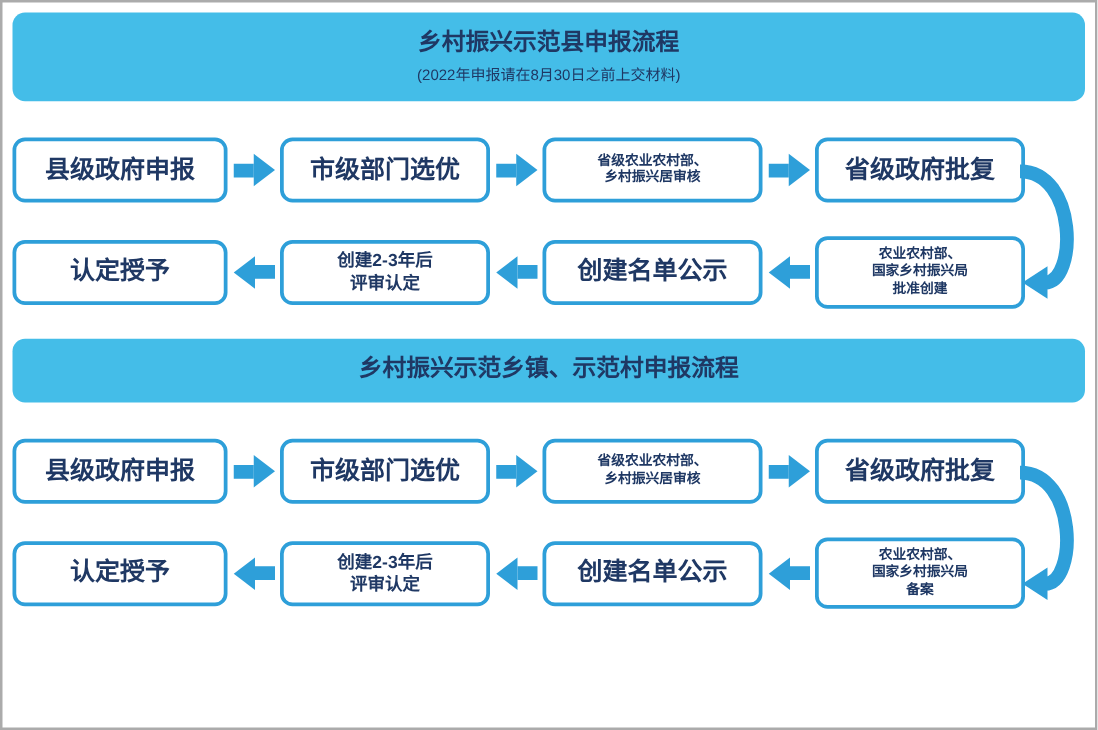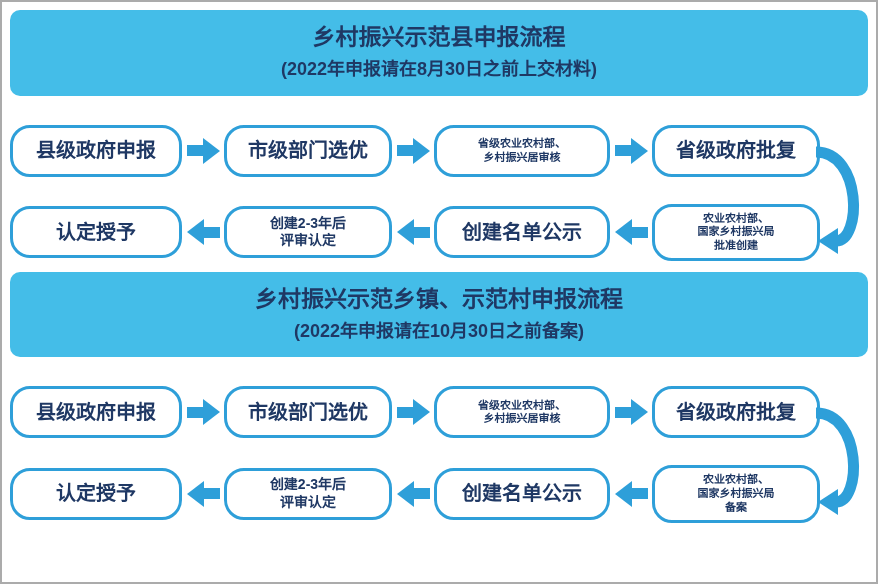--- a/index.html
+++ b/index.html
@@ -17,40 +17,40 @@
     border:2px solid var(--border-gray);
     padding:8px;overflow:hidden;
   }
   .banner{
     background:var(--header-bg);
     border-radius:10px;
     text-align:center;
     padding:11px 16px 13px;
   }
   .banner h1{
-    font-size:23px;color:var(--title-text);
+    font-size:19px;color:var(--title-text);
     font-weight:bold;line-height:1.45;
   }
   .banner p{
-    font-size:18px;color:var(--title-text);
-    font-weight:700;line-height:1.4;margin-top:3px;
+    font-size:12px;color:var(--title-text);
+    font-weight:400;line-height:1.4;margin-top:3px;
   }
-  .section + .section{margin-top:11px;}
+  .section + .section{margin-top:24px;}
   .flow{
     position:relative;
     display:grid;
     grid-template-columns:172px 42px 168px 42px 176px 42px 168px;
     row-gap:27px;
     align-items:center;
     margin-top:29px;
   }
   .box{
     background:#fff;
     border:3px solid var(--line-blue);
-    border-radius:20px;
+    border-radius:10px;
     color:var(--box-text);
     font-weight:bold;
     font-size:20px;
     line-height:1.25;
     min-height:52px;
     display:flex;align-items:center;justify-content:center;
     text-align:center;
     padding:5px 6px;
     white-space:pre-line;
   }
@@ -124,21 +124,20 @@
       <svg class="curve" width="54" height="146" viewBox="0 0 54 146" aria-hidden="true">
         <path d="M 0 27 C 46 27 46 116 20 116"></path>
         <polygon points="22,103 22,129 2,116"></polygon>
       </svg>
     </div>
   </section>
 
   <section class="section">
     <header class="banner">
       <h1>乡村振兴示范乡镇、示范村申报流程</h1>
-      <p>(2022年申报请在10月30日之前备案)</p>
     </header>
 
     <div class="flow">
 
       <div class="box">县级政府申报</div>
       <div class="arrow">
         <span class="stem"></span>
         <span class="head"></span>
       </div>
       <div class="box">市级部门选优</div>

